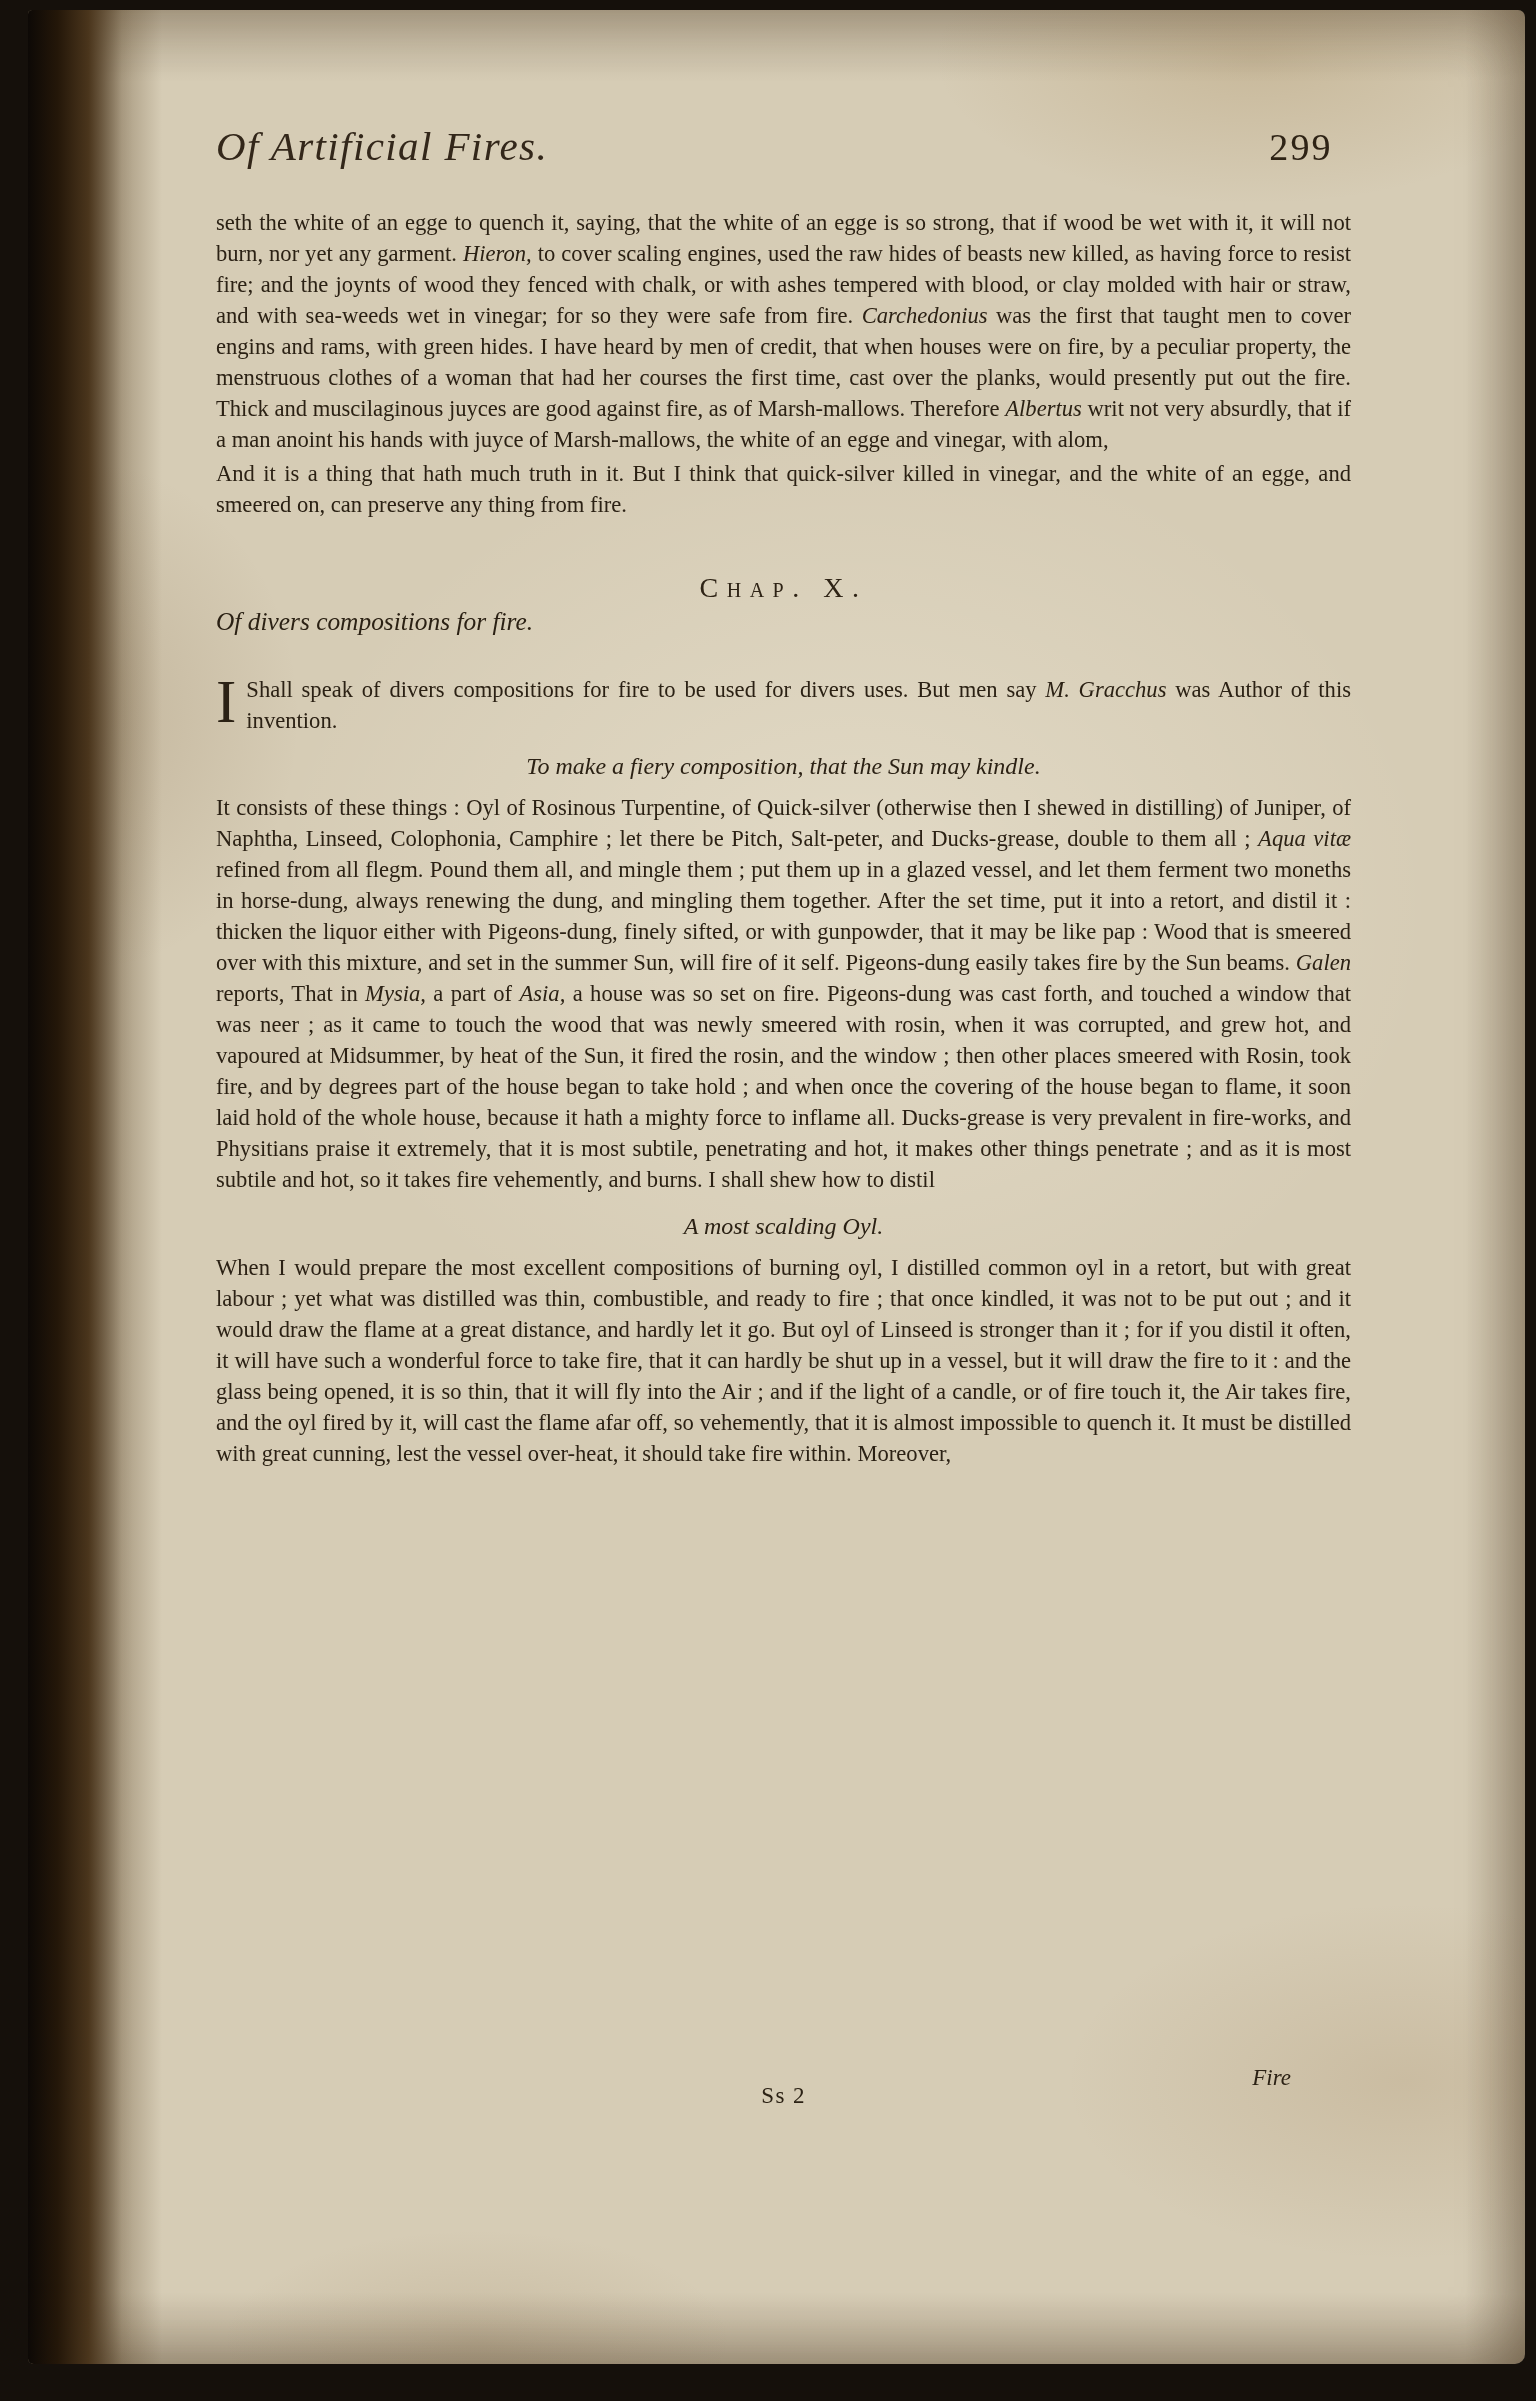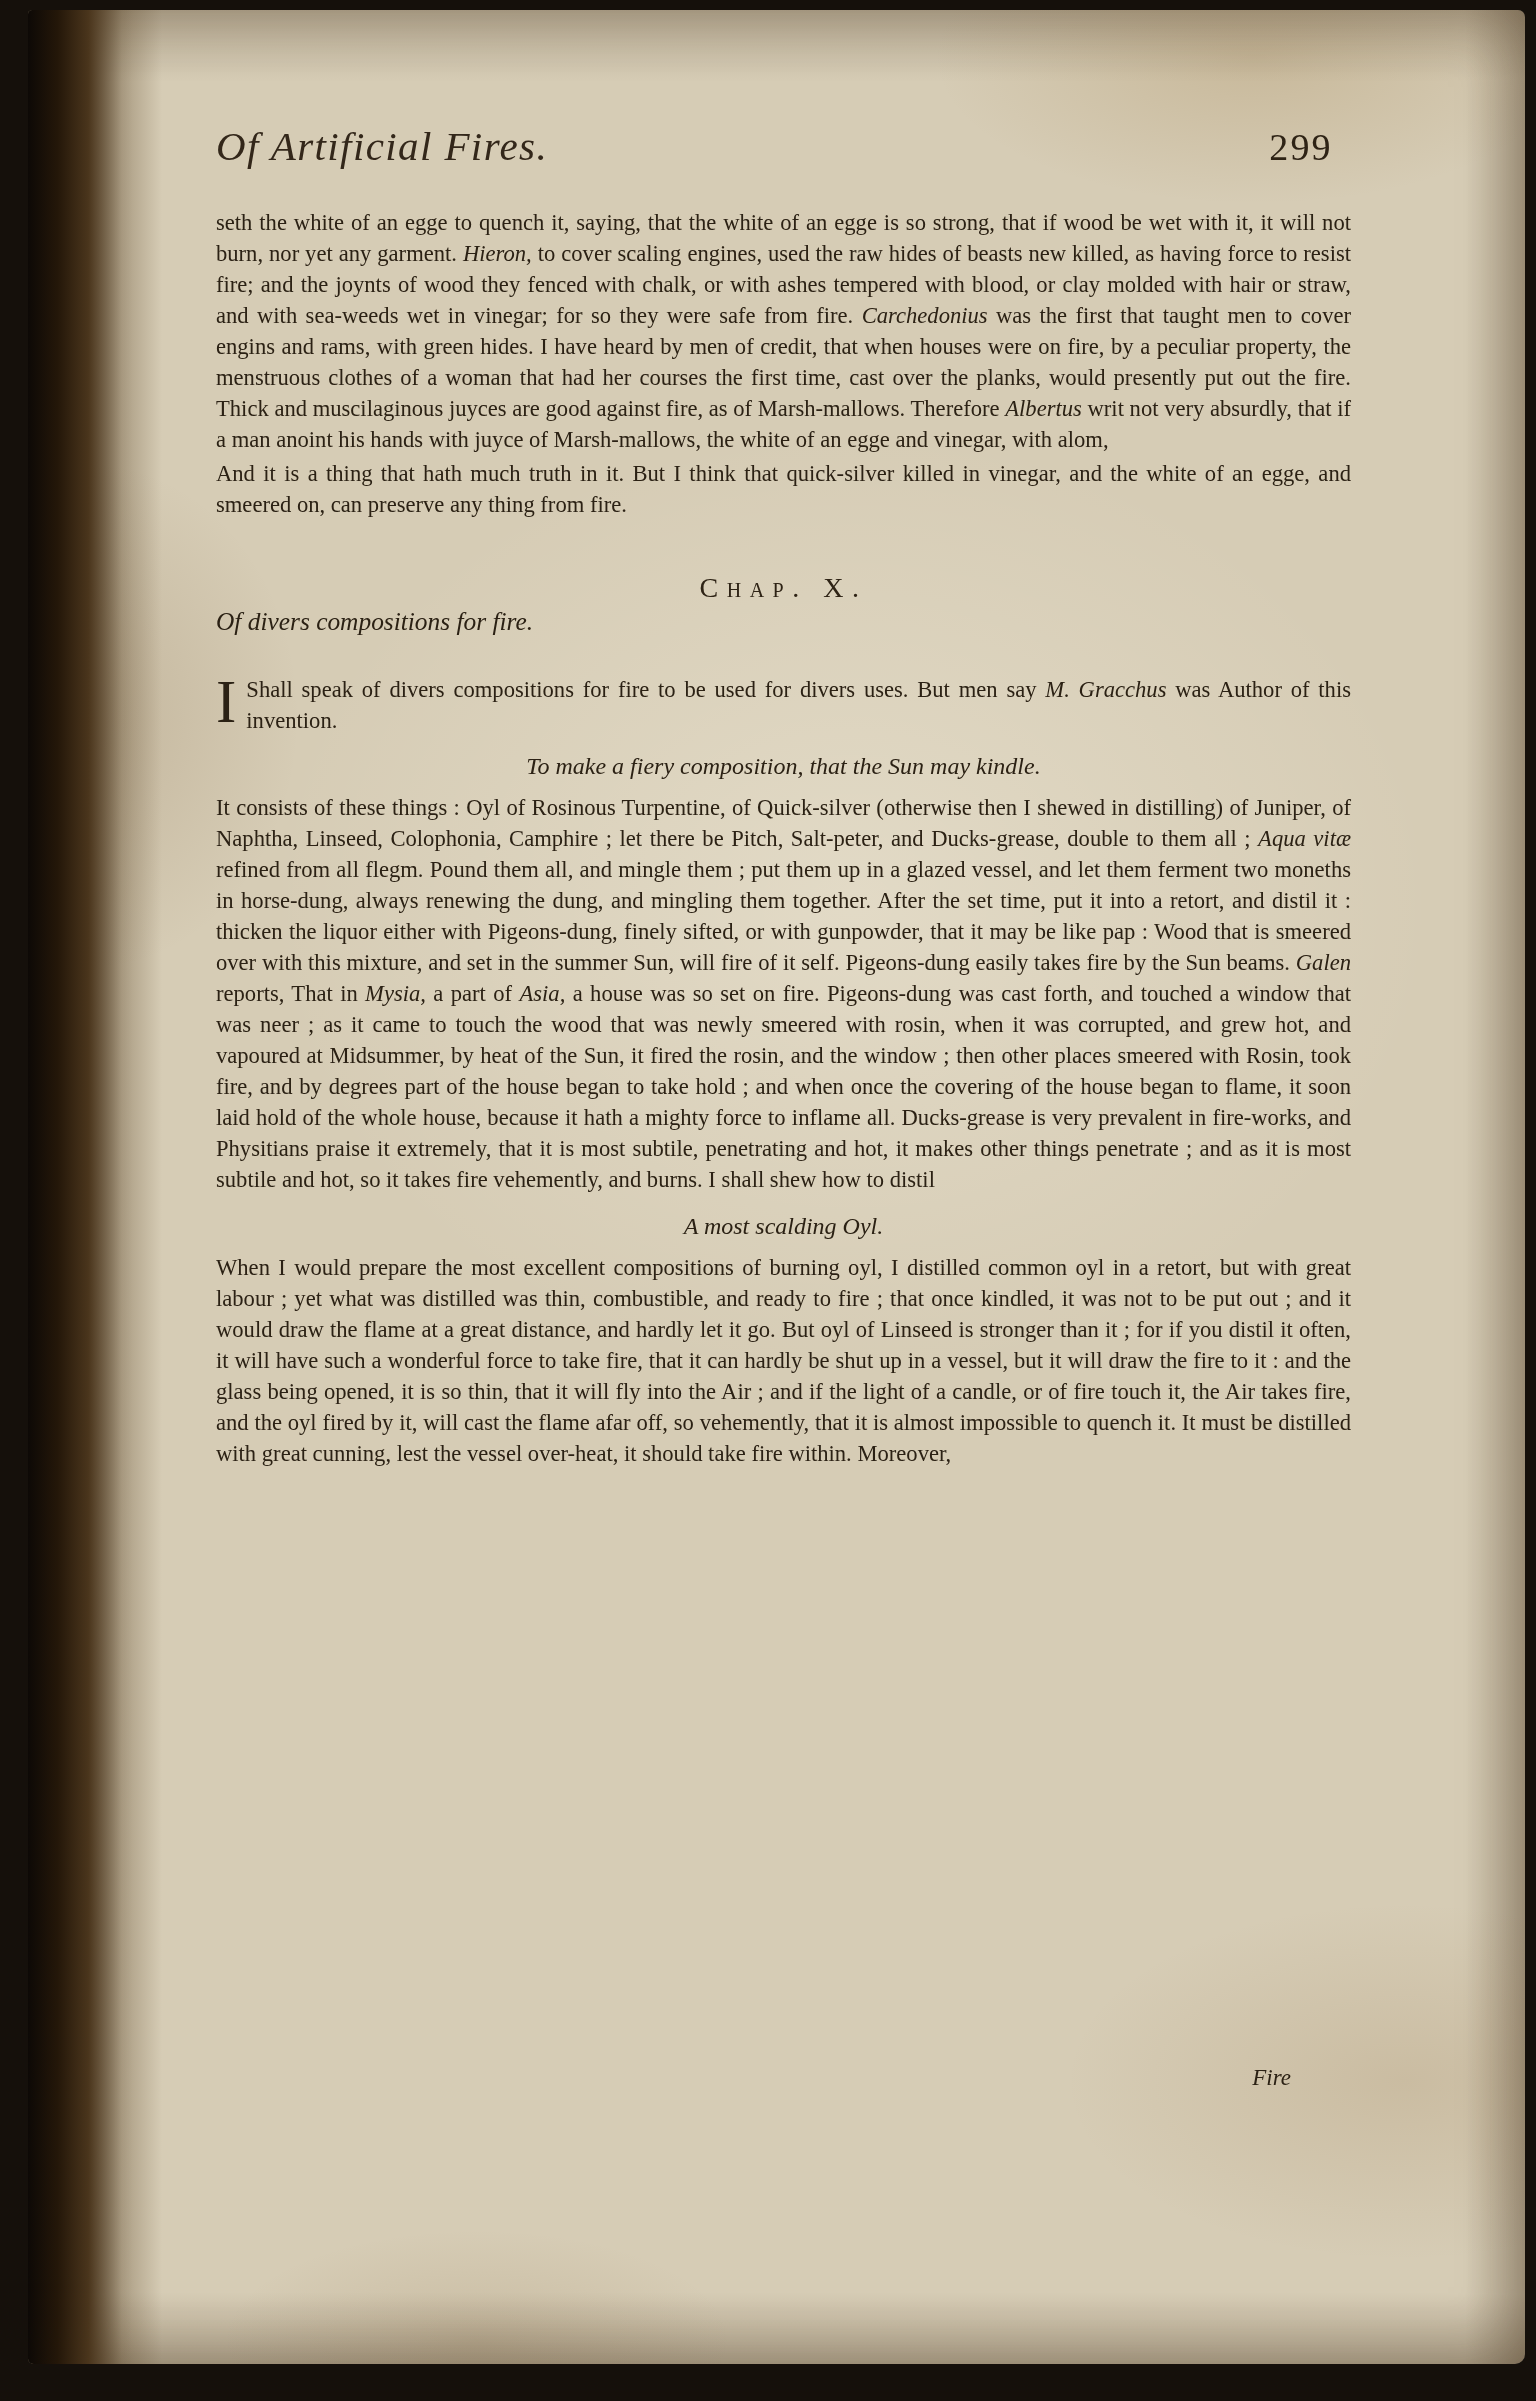--- a/index.html
+++ b/index.html
@@ -117,16 +117,17 @@
           <div class="block dropcap-paragraph"><span class="dropcap">I</span><span>Shall speak of divers compositions for fire to  be used for divers uses.  But men say </span><span class="it">M. Gracchus</span><span> was Author of this invention.</span></div>
           <div class="block section-heading"><span class="it">To make a fiery composition, that the Sun may kindle.</span></div>
           <div class="block paragraph"><span>It consists of these things :  Oyl of Rosinous Turpentine, of Quick-silver (otherwise then I shewed in distilling) of Juniper, of Naphtha, Linseed, Colophonia, Camphire ; let there be Pitch, Salt-peter, and Ducks-grease,  double to them all ; </span><span class="it">Aqua vitæ</span><span> refined from all flegm.   Pound them all, and mingle them ; put them up in a glazed vessel, and let them ferment two moneths in horse-dung,  always renewing the dung, and mingling them together.   After the set time, put it into a retort, and distil it : thicken the liquor either with Pigeons-dung, finely sifted, or with gunpowder, that it may be like pap :  Wood that is smeered over with this mixture, and set in the summer Sun,  will fire of it self.  Pigeons-dung easily takes fire by the Sun beams. </span><span class="it">Galen</span><span> reports, That in </span><span class="it">Mysia,</span><span> a part of </span><span class="it">Asia,</span><span> a house was so set on fire.   Pigeons-dung was cast forth, and touched a window that was neer ; as it came to touch the wood that was newly smeered with rosin, when it was corrupted, and grew hot, and vapoured at Midsummer, by heat of the Sun, it fired the rosin, and the window ;  then other places smeered with Rosin, took fire, and by degrees part of the house began to take hold ; and when once the covering of the house began to flame, it soon laid hold of the whole house, because it hath a mighty force to inflame all.  Ducks-grease is very prevalent in fire-works, and Physitians praise it extremely, that it is most subtile, penetrating and hot, it makes other things penetrate ; and as it is most subtile and hot, so it takes fire vehemently, and burns.  I shall shew how to distil</span></div>
           <div class="block section-heading"><span class="it">A most scalding Oyl.</span></div>
           <div class="block paragraph"><span>When I would prepare the most excellent compositions of burning oyl, I distilled common oyl in a retort, but with great labour ; yet what was distilled was thin, combustible, and ready to fire ; that once kindled, it was not to be put out ; and it would draw the flame at a great distance, and hardly let it go.  But oyl of Linseed is stronger than it ;  for if you distil it often, it will have such a wonderful force to take fire, that it can hardly be shut up in a vessel, but it will draw the fire to it : and the glass being opened, it is so thin, that it will fly into the Air ; and if the light of a candle, or of fire touch it, the Air takes fire, and the oyl fired by it, will cast the flame afar off, so vehemently, that it is almost impossible to quench it.  It must be distilled with great cunning, lest the vessel over-heat, it should take fire within. Moreover,</span></div>
         </div>
     </div>
 
     <div class="footer">
       <div class="catchword">Fire</div>
+      <div class="signature">Ss 2</div>
     </div>
   </div>
 </div>
 
 
 </body></html>

